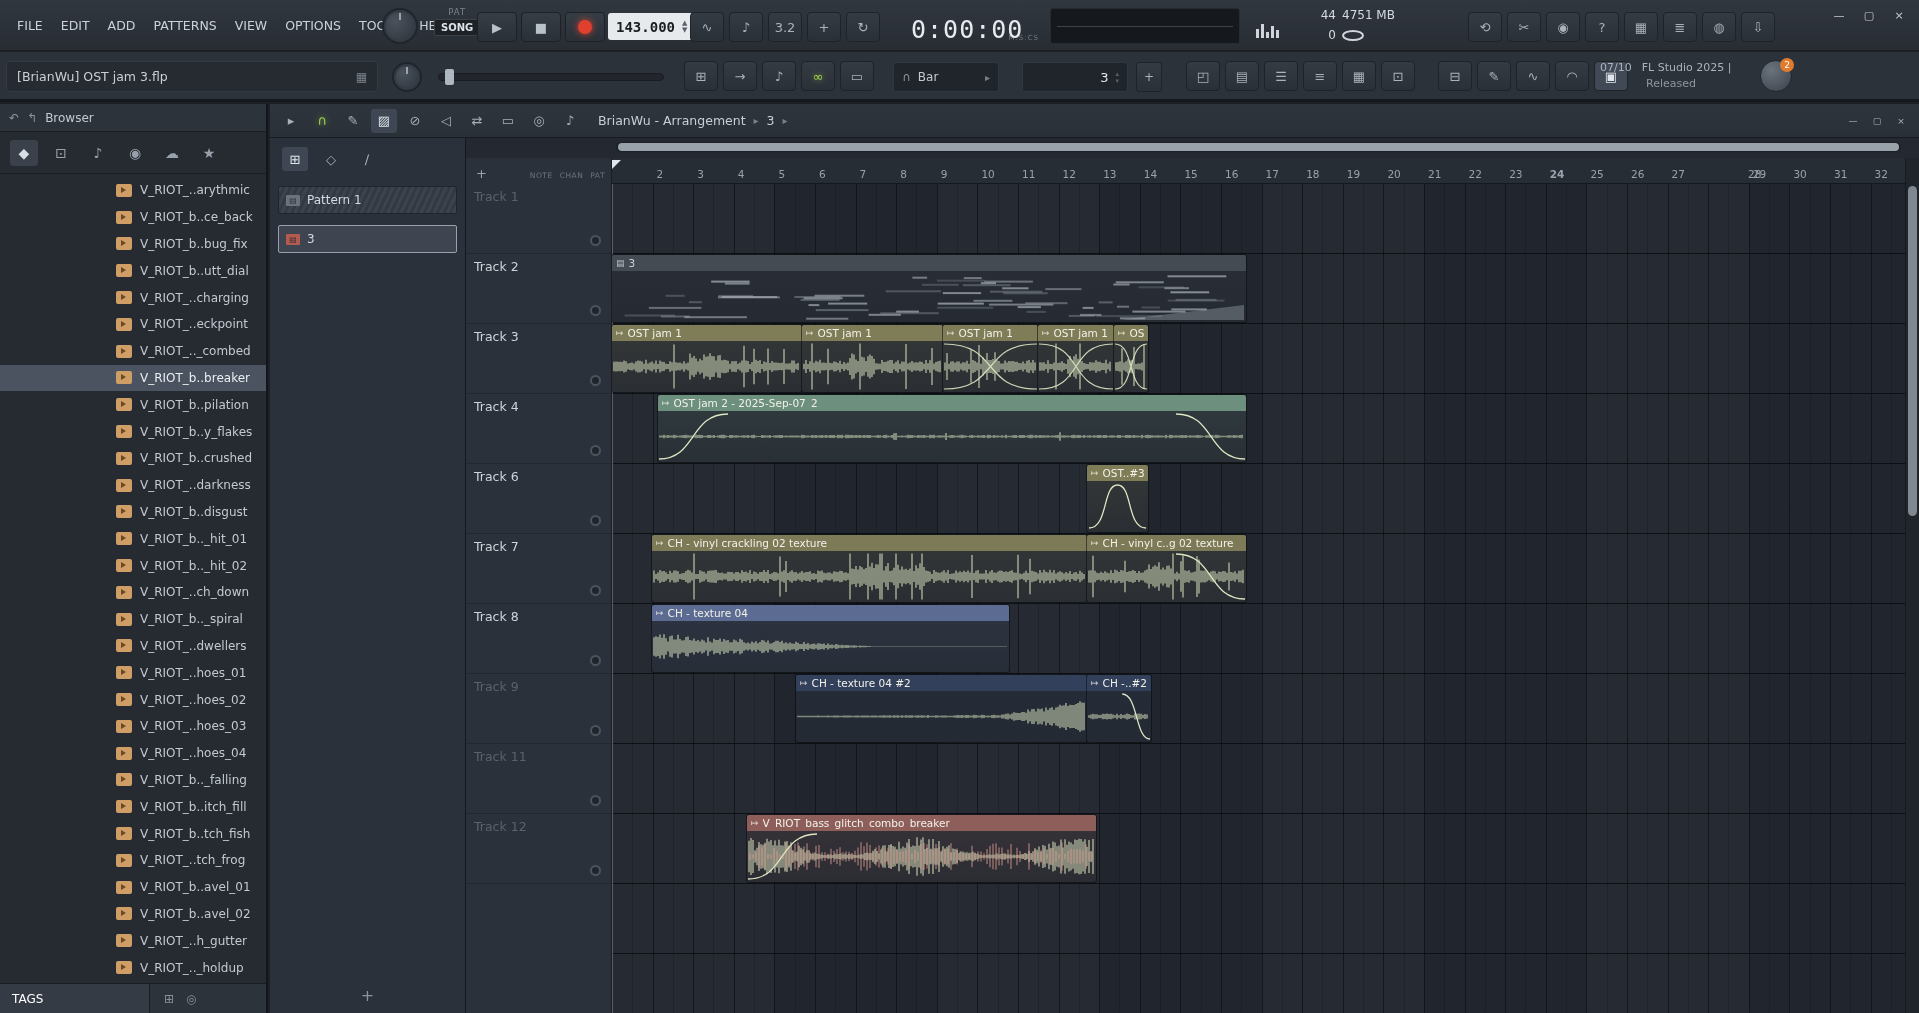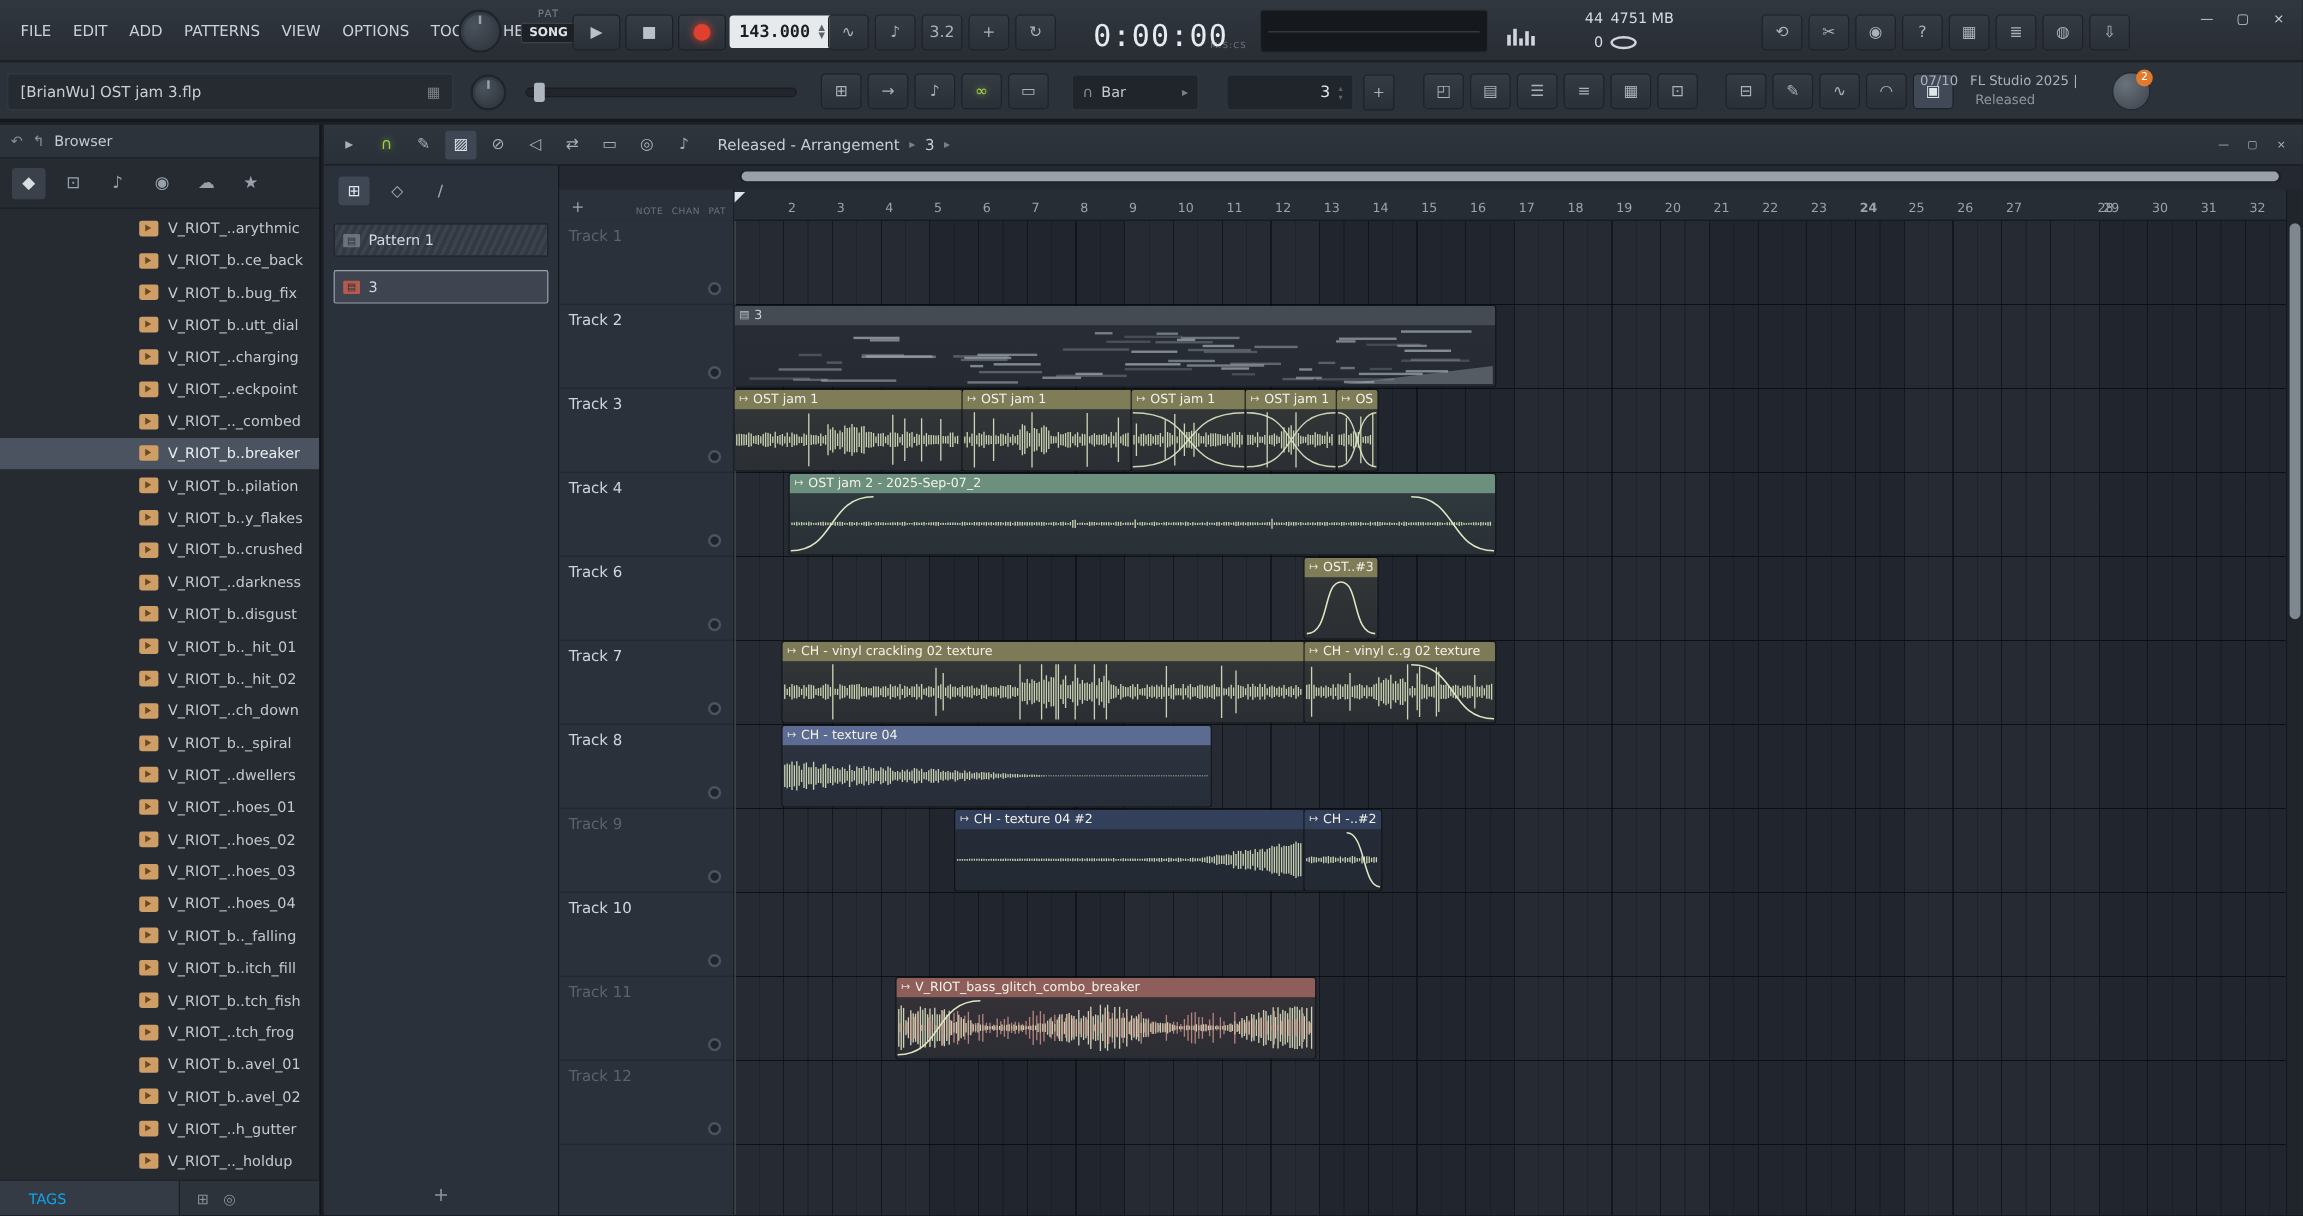--- a/index.html
+++ b/index.html
@@ -74,21 +74,21 @@
   .bnav{color:#8a929c;font-size:12px;}
   .b-tabs{height:42px;display:flex;align-items:center;gap:9px;padding:0 10px;border-bottom:1px solid #1a1e24;}
   .btab{width:28px;height:26px;display:flex;align-items:center;justify-content:center;color:#98a1ab;font-size:14px;border-radius:3px;}
   .btab.active{background:#3a414b;color:#d8dee4;}
   .b-list{flex:1;overflow:hidden;padding-top:3px;}
   .bitem{height:26.8px;display:flex;align-items:center;gap:8px;padding-left:116px;color:#c2c9d0;white-space:nowrap;}
   .bitem.selected{background:#4a535f;color:#eaeef2;}
   .bficon{width:16px;height:13px;background:#cf9d66;border-radius:2px;flex:none;position:relative;}
   .bficon::after{content:"";position:absolute;left:5px;top:3px;border-left:5px solid #6b4a22;border-top:3.5px solid transparent;border-bottom:3.5px solid transparent;}
   .b-footer{height:30px;display:flex;align-items:center;background:#2d333b;border-top:1px solid #1a1e24;}
-  .tagsbtn{width:150px;height:100%;display:flex;align-items:center;padding:0 24px;border-right:1px solid #1a1e24;color:#0ea5e9;background:#343b44;}
+  .tagsbtn{width:150px;height:100%;display:flex;align-items:center;padding:0 12px;border-right:1px solid #1a1e24;color:#ffffff;background:#343b44;}
   .b-footer .iconrow2{display:flex;gap:12px;margin-left:14px;color:#8a929c;}
 
   
   .playlist{position:absolute;left:270px;top:104px;right:0;bottom:0;display:flex;flex-direction:column;background:#242931;}
   .pl-toolbar{height:34px;background:linear-gradient(#2f353d,#2a3038);border-bottom:1px solid #171b20;display:flex;align-items:center;padding:0 8px;gap:5px;flex:none;}
   .pbtn{width:26px;height:24px;display:flex;align-items:center;justify-content:center;color:#a8b0b9;font-size:13px;border-radius:3px;}
   .pbtn.accent{color:#9fd24b;text-shadow:0 0 6px rgba(159,210,75,.8);}
   .pbtn.active{background:#3f4755;color:#dfe5ea;}
   .pl-title{display:flex;align-items:center;gap:8px;margin-left:10px;color:#c7ced5;font-size:12.5px;}
   .pl-title .arrow{color:#79828c;font-size:10px;}
@@ -437,21 +437,21 @@
           <div class="pbtn">✎</div>
           <div class="pbtn active">▨</div>
           <div class="pbtn">⊘</div>
           <div class="pbtn">◁</div>
           <div class="pbtn">⇄</div>
           <div class="pbtn">▭</div>
           <div class="pbtn">◎</div>
           <div class="pbtn">♪</div>
         </span>
       <div class="pl-title">
-        <span>Released - Arrangement</span>
+        <span>BrianWu - Arrangement</span>
         <span class="arrow">▸</span>
         <span>3</span>
         <span class="arrow">▸</span>
       </div>
       <div class="pl-winbtns">
           <div class="winbtn sm">—</div>
           <div class="winbtn sm">▢</div>
           <div class="winbtn sm">×</div>
         </div>
     </div>
@@ -547,24 +547,20 @@
               <div class="trow">
                 <span class="tlabel">Track 7</span>
                 <span class="trec"></span>
               </div>
               <div class="trow">
                 <span class="tlabel">Track 8</span>
                 <span class="trec"></span>
               </div>
               <div class="trow dim">
                 <span class="tlabel">Track 9</span>
-                <span class="trec"></span>
-              </div>
-              <div class="trow">
-                <span class="tlabel">Track 10</span>
                 <span class="trec"></span>
               </div>
               <div class="trow dim">
                 <span class="tlabel">Track 11</span>
                 <span class="trec"></span>
               </div>
               <div class="trow dim">
                 <span class="tlabel">Track 12</span>
                 <span class="trec"></span>
               </div>

